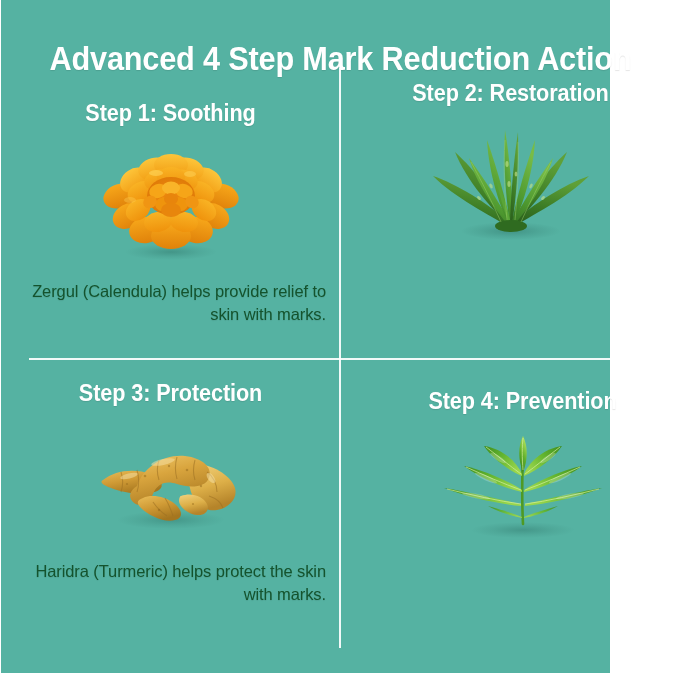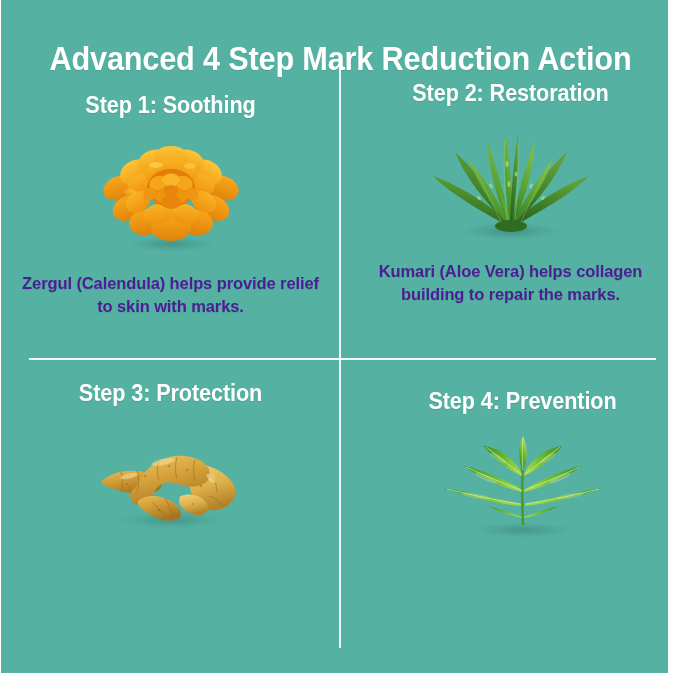--- a/index.html
+++ b/index.html
@@ -13,21 +13,21 @@
     height: 679px;
     background: #ffffff;
     overflow: hidden;
     font-family: "Liberation Sans", sans-serif;
     -webkit-font-smoothing: antialiased;
   }
   .canvas {
     position: absolute;
     left: 1px;
     top: 0px;
-    width: 667px;
+    width: 609px;
     height: 673px;
     background: #55b2a2;
   }
 
   
   .title {
     position: absolute;
     left: 0;
     top: 18px;
     width: 679px;
@@ -59,21 +59,21 @@
     height: 2px;
     background: rgba(255,255,255,0.92);
   }
 
   
   .quad {
     position: absolute;
     width: 339px;
     height: 320px;
   }
-  .q1 { left: 0px;   top: 64px;  }
+  .q1 { left: 0px;   top: 72px;  }
   .q2 { left: 340px; top: 52px;  }
   .q3 { left: 0px;   top: 352px; }
   .q4 { left: 352px; top: 360px; padding-left: 16px; }
 
   .step-heading {
     position: absolute;
     top: 28px;
     left: 0;
     width: 339px;
     text-align: center;
@@ -93,25 +93,25 @@
     left: 0;
     width: 339px;
     height: 120px;
   }
   .art svg { display: block; margin: 0 auto; }
 
   .desc {
     position: absolute;
     left: 14px;
     width: 311px;
-    text-align: center;
-    color: #4c1d95;
+    text-align: right;
+    color: #14532d;
     font-size: 16.5px;
     line-height: 23px;
-    font-weight: 700;
+    font-weight: 400;
     letter-spacing: -0.1px;
     text-shadow: 0 1px 1px rgba(0,0,0,0.08);
   }
   .desc-2line { top: 208px; }
   .desc-3line { top: 196px; }
 </style>
 </head>
 <body>
 
 <div id="root">
@@ -251,21 +251,20 @@
             <ellipse cx="122" cy="74" rx="1.4" ry="2.4" transform="rotate(42 122 74)"></ellipse>
           </g>
           <g stroke="#9ed06a" stroke-width="1" opacity="0.45" fill="none">
             <path d="M86 96 C 84 74, 82 44, 84 16"></path>
             <path d="M94 96 C 96 74, 98 46, 97 18"></path>
             <path d="M80 98 C 72 80, 60 56, 50 38"></path>
             <path d="M100 98 C 108 80, 120 56, 130 38"></path>
           </g>
         </svg>
       </div>
-      <div class="desc desc-2line">Kumari (Aloe Vera) helps collagen building to repair the marks.</div>
     </div>
 
     <div class="quad q3">
       <div class="step-heading">Step 3: Protection</div>
       <div class="art">
         <svg width="180" height="110" viewBox="0 0 180 110">
           <defs>
             <linearGradient id="tuA" x1="0" y1="0" x2="0.4" y2="1">
               <stop offset="0%" stop-color="#eec86a"></stop>
               <stop offset="45%" stop-color="#d9a53e"></stop>
@@ -322,20 +321,21 @@
             <circle cx="112" cy="80" r="1.1"></circle>
           </g>
 
           <g fill="#f7e3a8" opacity="0.5">
             <ellipse cx="82" cy="38" rx="12" ry="3" transform="rotate(-12 82 38)"></ellipse>
             <ellipse cx="130" cy="54" rx="6" ry="3" transform="rotate(52 130 54)"></ellipse>
             <ellipse cx="48" cy="52" rx="9" ry="2.6" transform="rotate(-14 48 52)"></ellipse>
           </g>
         </svg>
       </div>
+      <div class="desc desc-2line">Haridra (Turmeric) helps protect the skin with marks.</div>
     </div>
 
     <div class="quad q4">
       <div class="step-heading">Step 4: Prevention</div>
       <div class="art">
         <svg width="190" height="110" viewBox="0 0 190 110">
           <defs>
             <linearGradient id="nmA" x1="0" y1="0" x2="1" y2="0.6">
               <stop offset="0%" stop-color="#3e8c1e"></stop>
               <stop offset="50%" stop-color="#63b52f"></stop>

